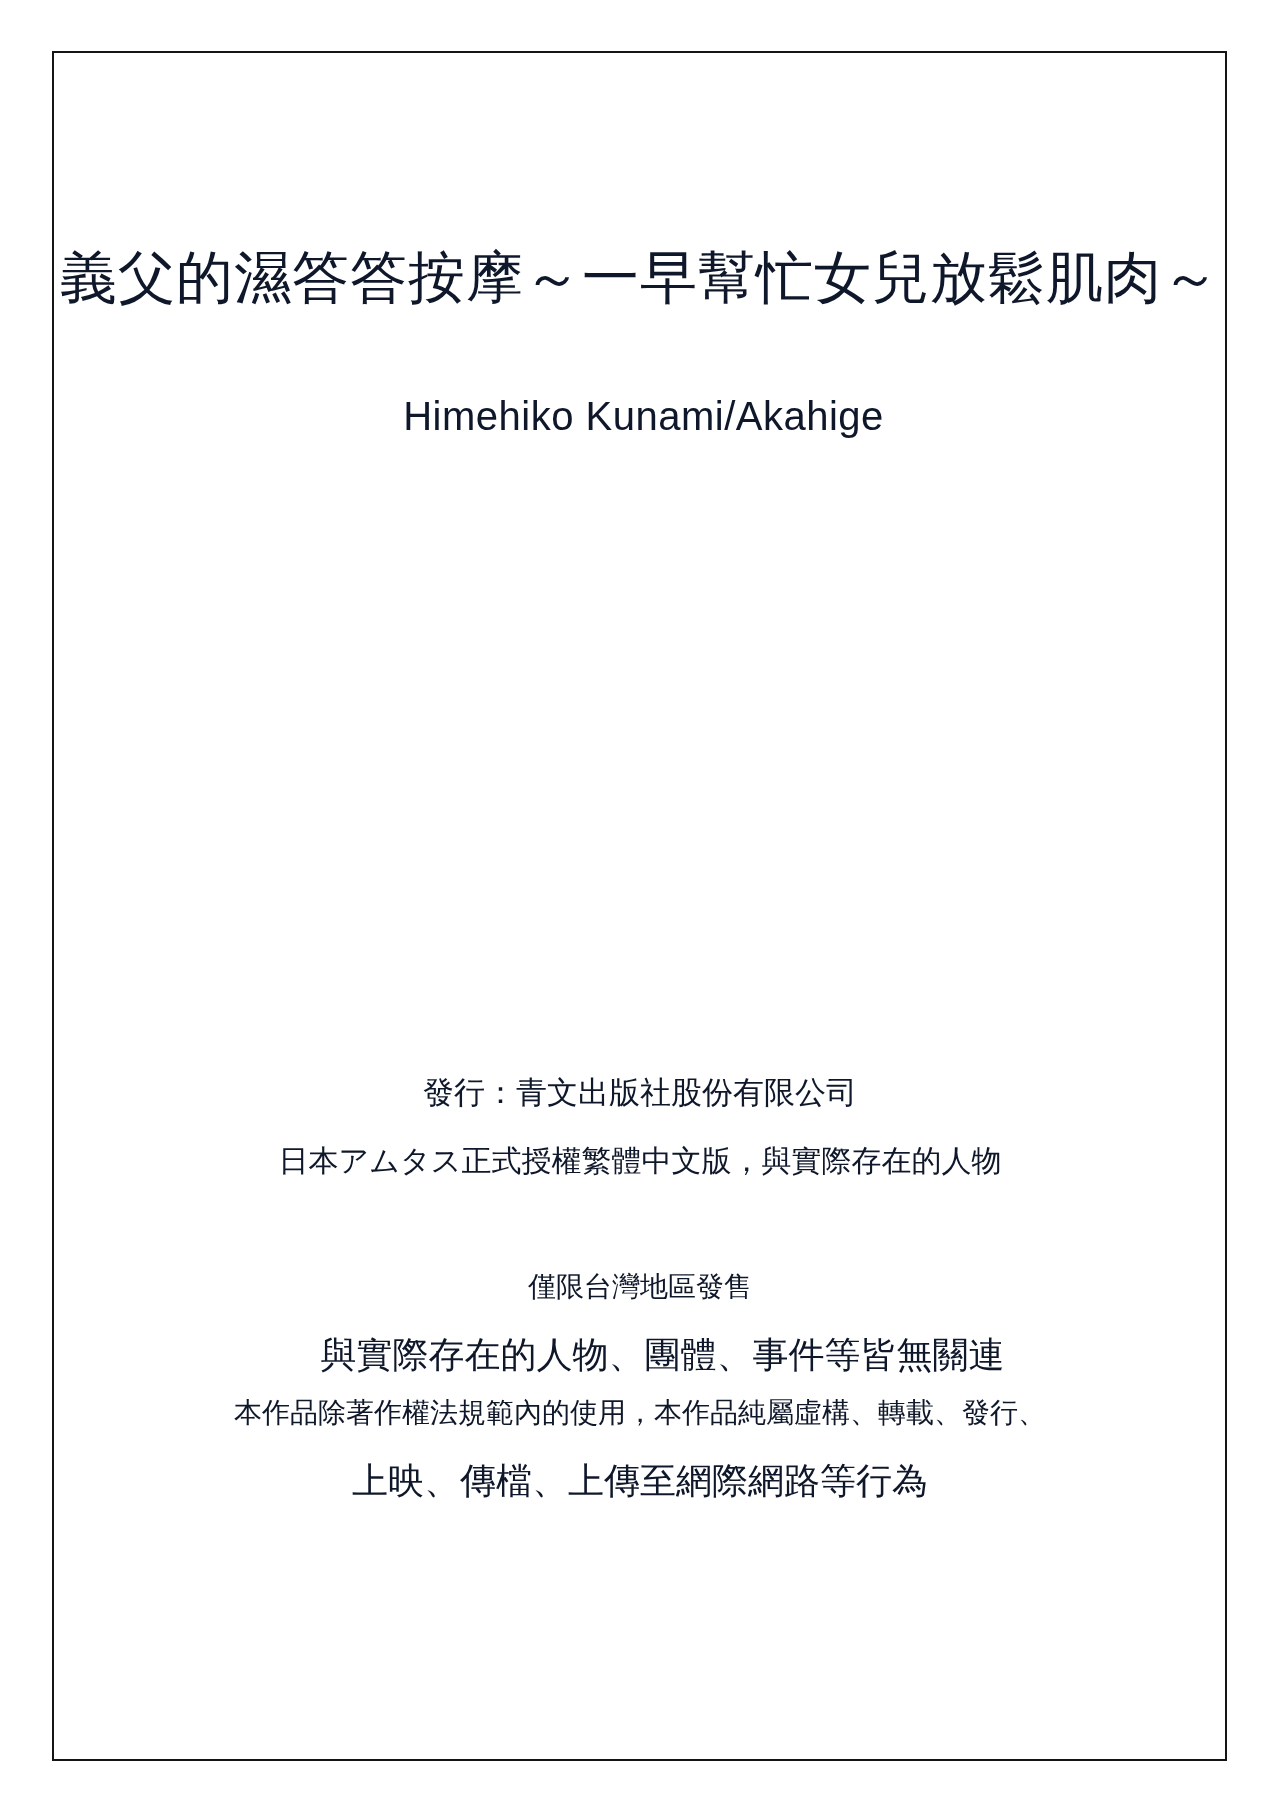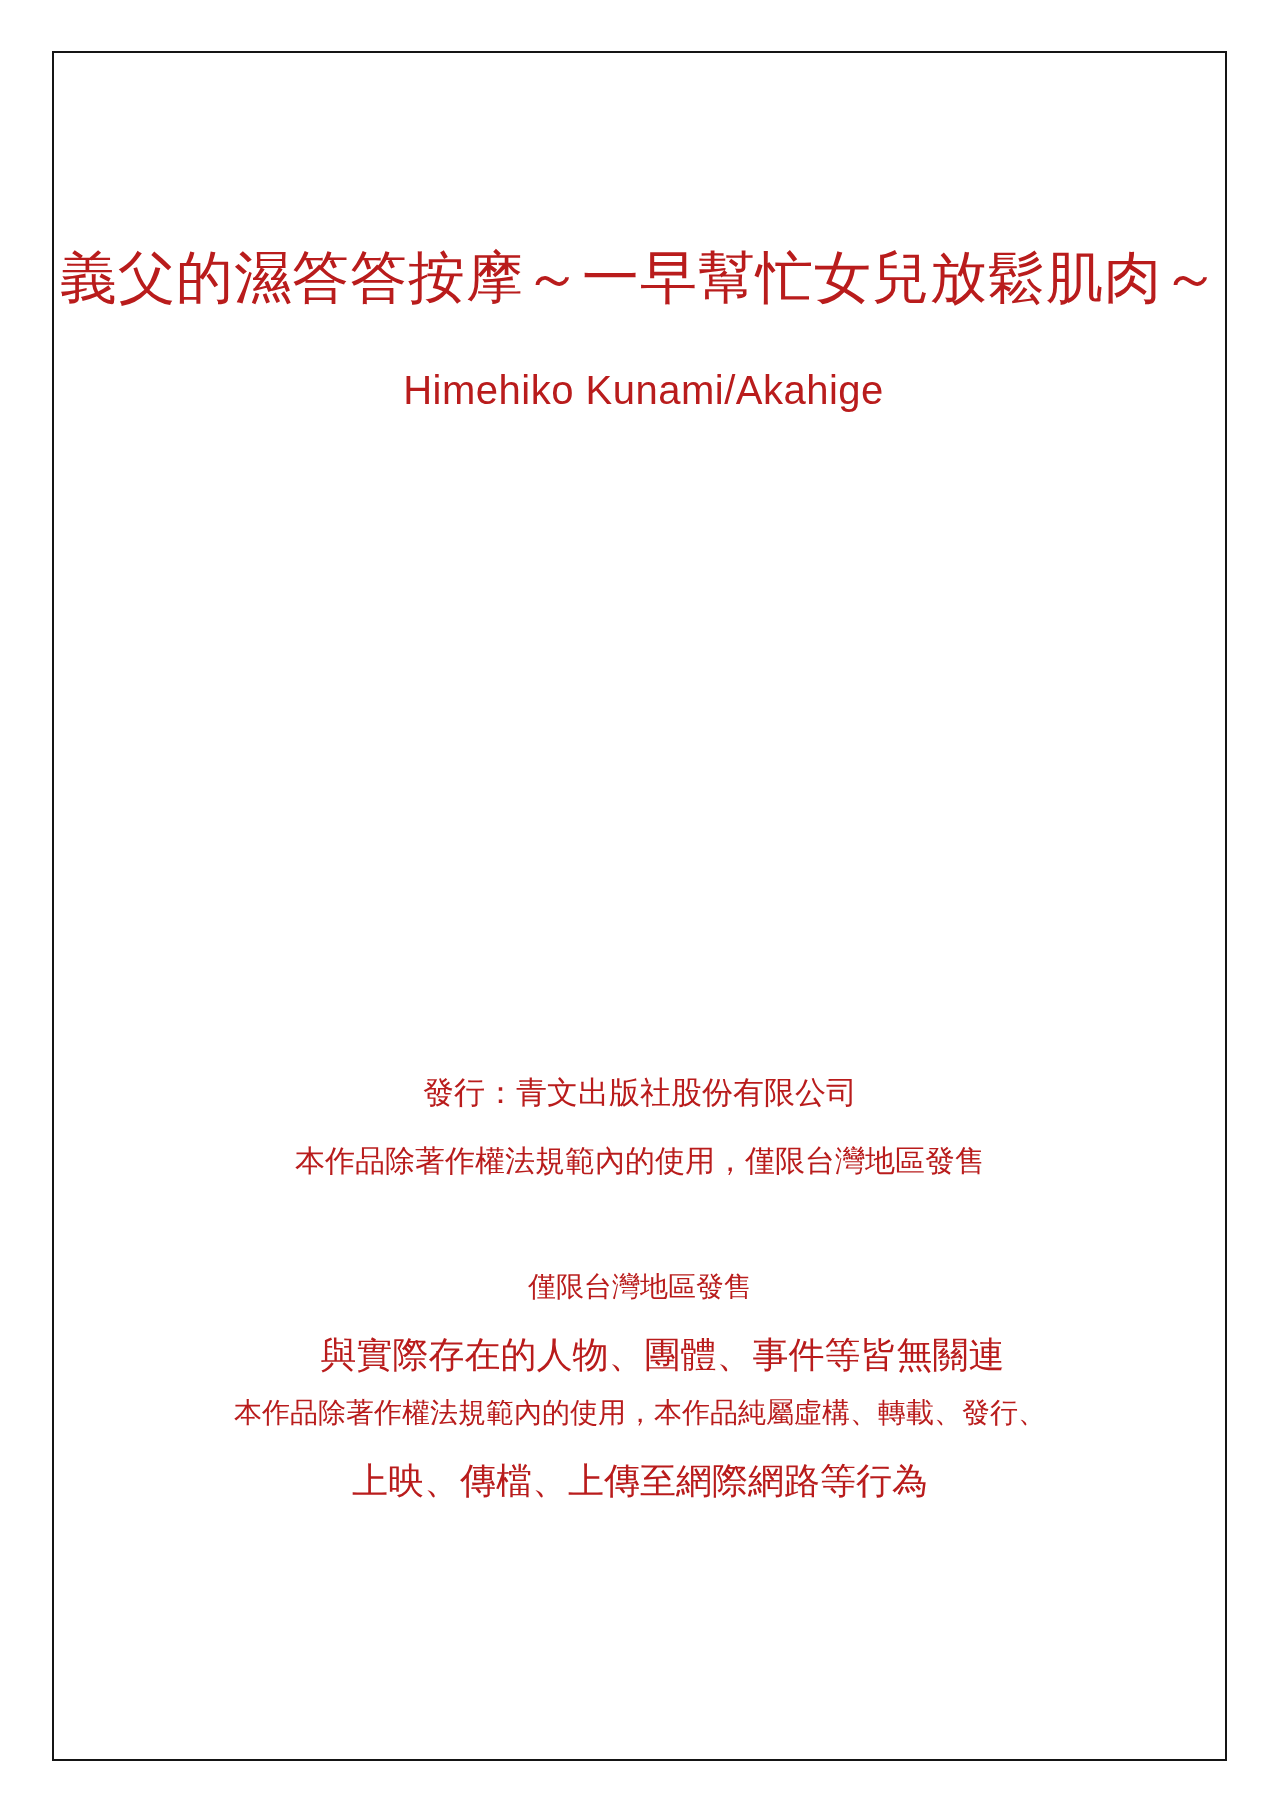--- a/index.html
+++ b/index.html
@@ -23,30 +23,30 @@
     border: 2px solid #151515;
     background: #ffffff;
     box-sizing: border-box;
   }
   .line {
     position: absolute;
     left: 0;
     right: 0;
     text-align: center;
     white-space: nowrap;
-    color: #b91c1c;
+    color: #0f172a;
   }
   .book-title {
     top: 240px;
     font-size: 57px;
     font-weight: 400;
     letter-spacing: 1px;
   }
   .author-credit {
-    top: 368px;
+    top: 394px;
     font-size: 40px;
     font-weight: 400;
     letter-spacing: 0.5px;
     margin-left: 7px;
   }
   .publisher-line {
     top: 1072px;
     font-size: 31px;
     text-align: center;
   }
@@ -63,21 +63,21 @@
 <body>
 
 <div class="page-frame"></div>
 
 <div class="line book-title">義父的濕答答按摩～一早幫忙女兒放鬆肌肉～</div>
 
 <div class="line author-credit">Himehiko Kunami/Akahige</div>
 
 <div class="line publisher-line">發行：青文出版社股份有限公司</div>
 
-<div class="line license-line">本作品除著作權法規範內的使用，僅限台灣地區發售</div>
+<div class="line license-line">日本アムタス正式授權繁體中文版，與實際存在的人物</div>
 
 <div class="line disclaimer-1">僅限台灣地區發售</div>
 
 <div class="line disclaimer-2">與實際存在的人物、團體、事件等皆無關連</div>
 
 <div class="line disclaimer-3">本作品除著作權法規範內的使用，本作品純屬虛構、轉載、發行、</div>
 
 <div class="line disclaimer-4">上映、傳檔、上傳至網際網路等行為</div>
 
 </body></html>

